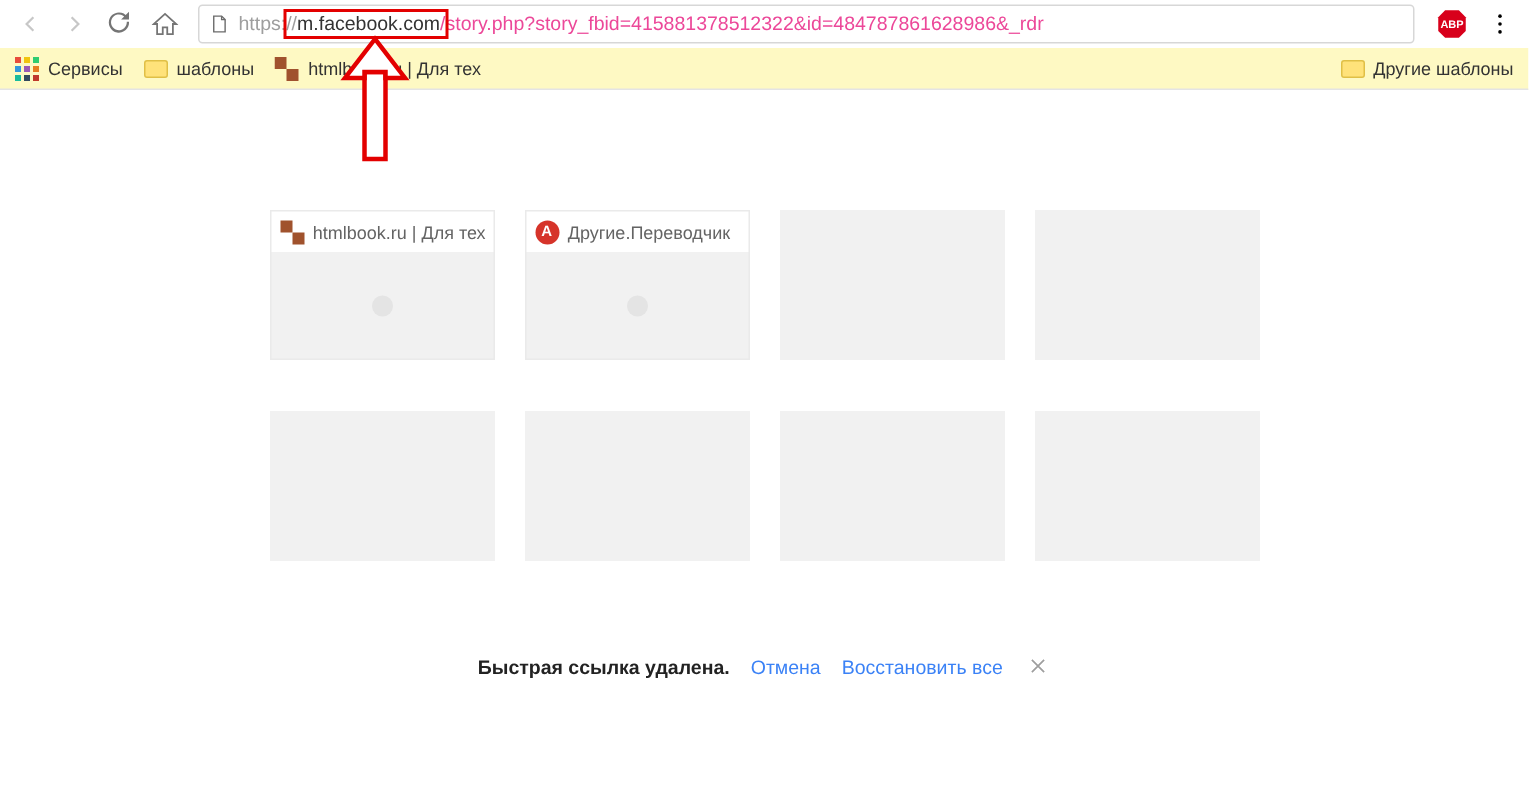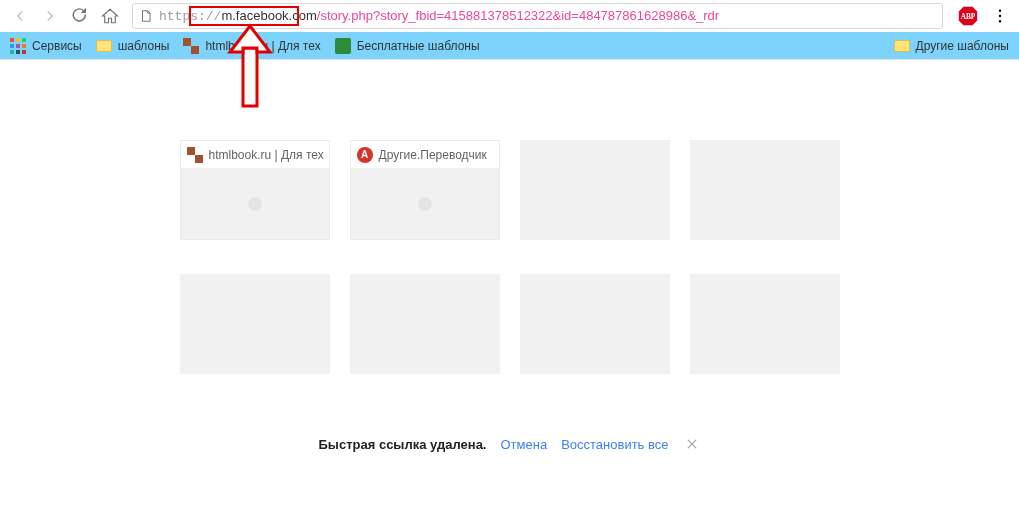--- a/index.html
+++ b/index.html
@@ -52,43 +52,43 @@
     flex: 0 0 auto;
     color: #6b6b6b;
   }
   .omnibox .url {
     white-space: nowrap;
     overflow: hidden;
     text-overflow: clip;
     font-size: 13px;
     letter-spacing: 0;
   }
-  .omnibox .url .scheme { color: #9e9e9e; font-family: Liberation Mono, monospace; }
+  .omnibox .url .scheme { color: #9e9e9e; }
   .omnibox .url .host   { color: #333; }
   .omnibox .url .rest   { color: #ec4899; }
 
   .abp {
     width: 22px; height: 22px; margin: 16px 6px;
-    display:flex;align-items:center;justify-content:center;font-family:Liberation Serif, serif;
+    display:flex;align-items:center;justify-content:center;
   }
   .kebab {
     width: 26px; height: 28px;
     display:flex;align-items:center;justify-content:center;
     color:#6b6b6b; cursor:pointer;
   }
 
   
   .bookmarks-bar {
     height: 28px;
     display: flex;
     align-items: center;
     padding: 0 10px;
     gap: 14px;
     border-bottom: 1px solid #e4e4e4;
-    background: #7dd3fc;
+    background: #fef9c3;
     white-space: nowrap;
   }
   .bk-item {
     display: flex; align-items: center; gap: 6px;
     color: #333; cursor: pointer;
     max-width: 170px;
     overflow: hidden;
     text-overflow: ellipsis;
   }
   .bk-item .folder-icon {
@@ -290,24 +290,20 @@
   <div class="bk-item">
     <span class="htmlbook-icon">
         <span></span>
         <span></span>
         <span></span>
         <span></span>
       </span>
     <span>htmlbook.ru | Для тех</span>
   </div>
 
-  <div class="bk-item">
-    <span class="green-icon"></span>
-    <span>Бесплатные шаблоны</span>
-  </div>
 
   <div class="spacer"></div>
 
   <div class="bk-item">
     <span class="folder-icon"></span>
     <span>Другие шаблоны</span>
   </div>
 </div>
 
 <div class="ntp">

